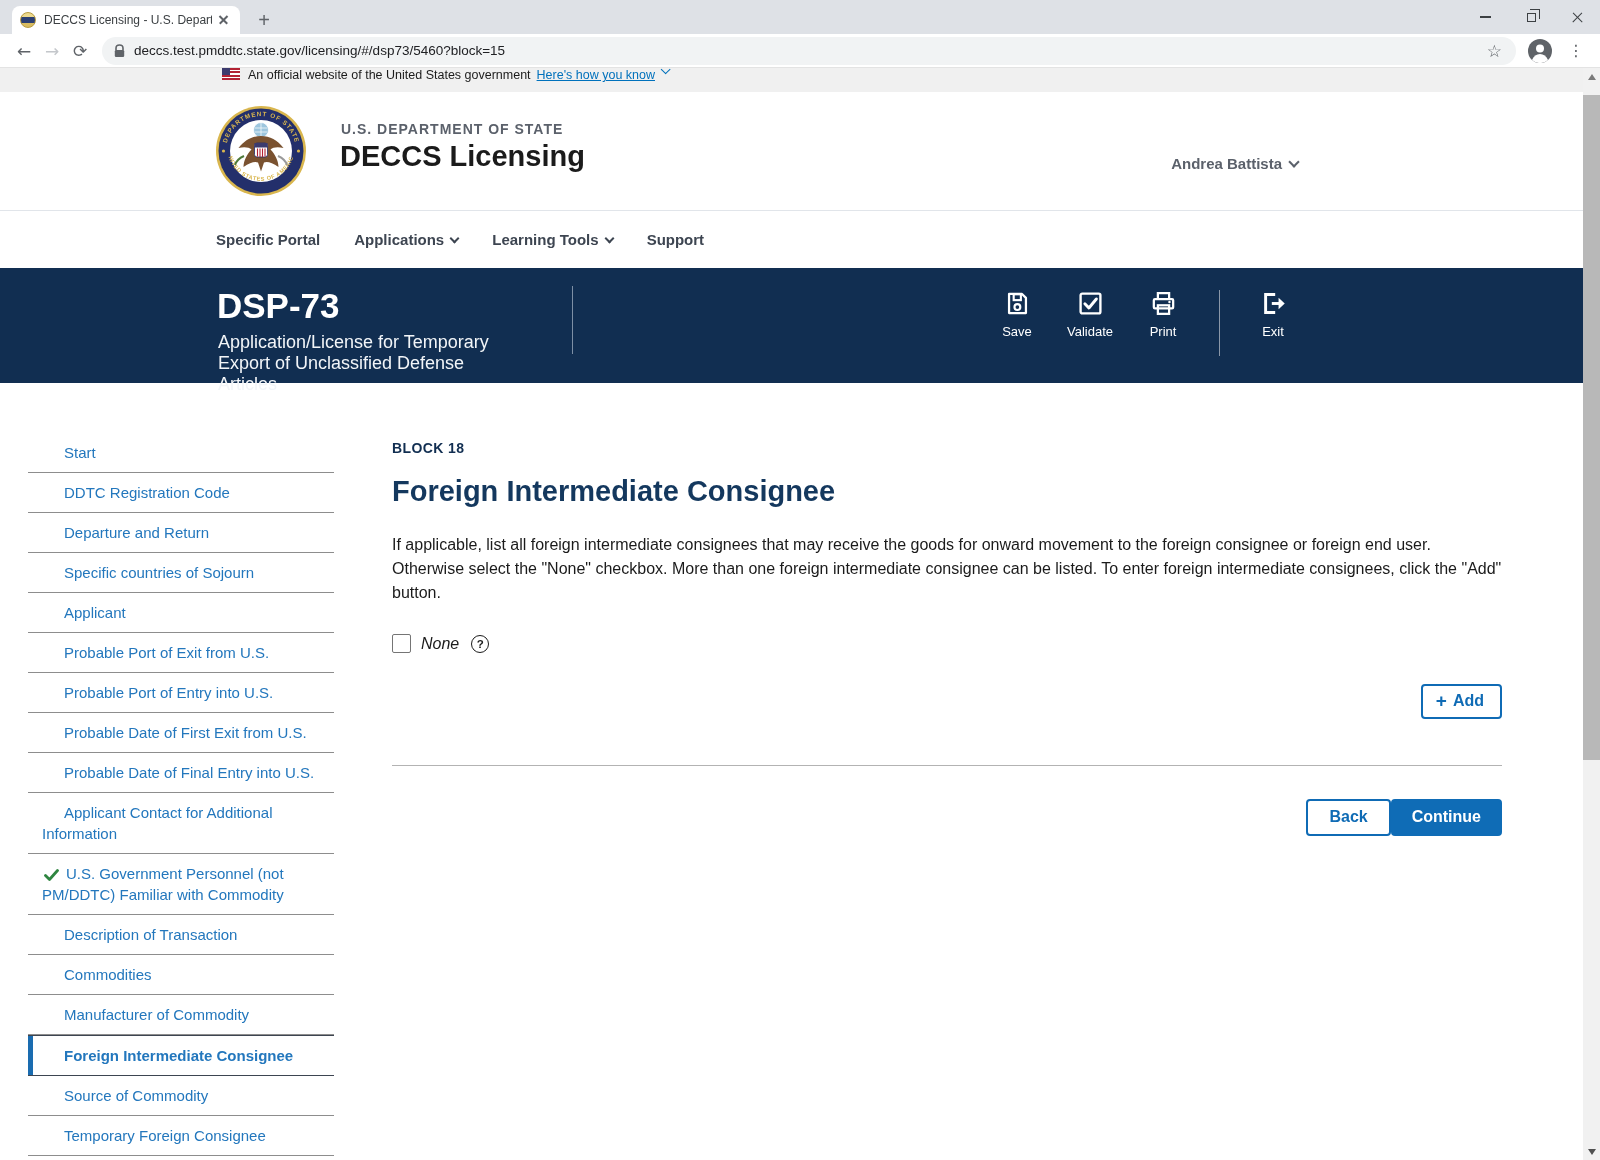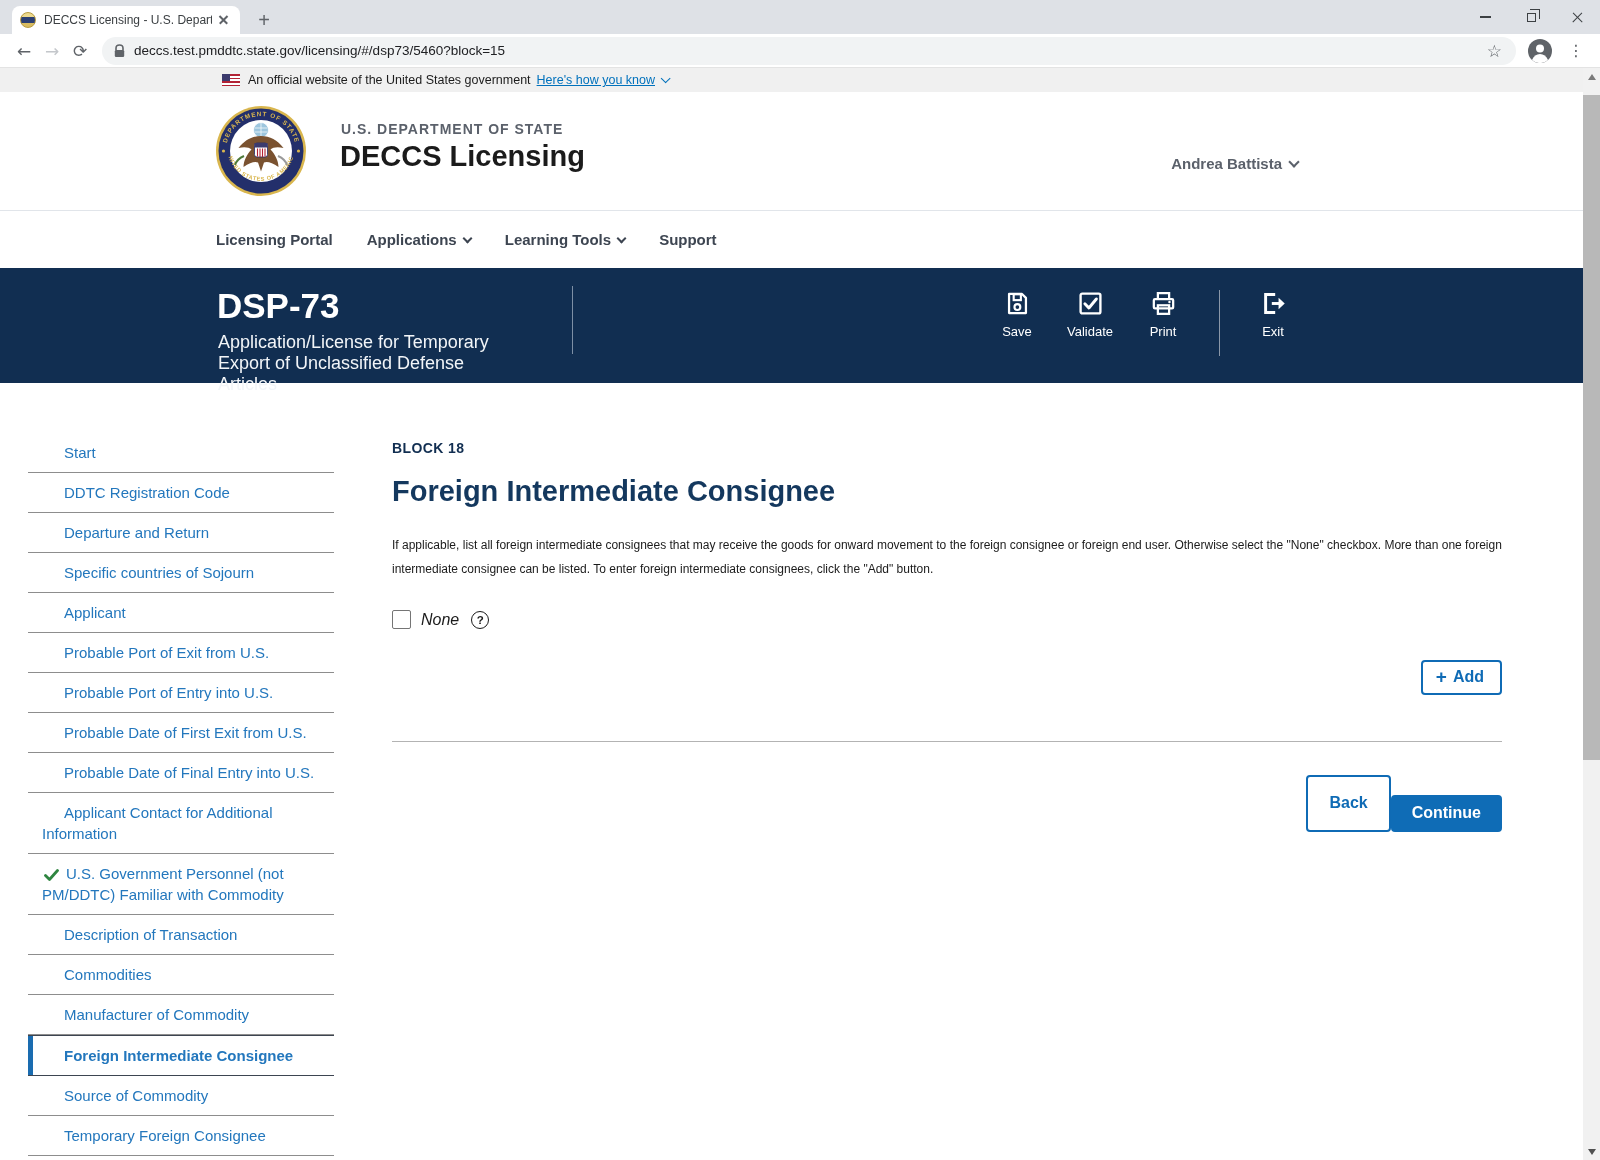--- a/index.html
+++ b/index.html
@@ -31,21 +31,21 @@
   .omnibox { flex:1; height:28px; margin-left:8px; background:#f1f3f4; border-radius:14px; display:flex; align-items:center; padding:0 12px; }
   .lock { flex:0 0 11px; margin-right:9px; }
   .url { font-size:13.5px; color:#202124; white-space:nowrap; overflow:hidden; flex:1; }
   .star { font-size:17px; color:#5f6368; cursor:pointer; padding:0 2px; font-family:"DejaVu Sans",sans-serif; }
   .profile { width:24px; height:24px; margin:0 10px 0 12px; cursor:pointer; }
   .kebab { font-size:16px; color:#5f6368; cursor:pointer; padding:0 6px; font-family:"DejaVu Sans",sans-serif; }
 
   
   .page { position:absolute; left:0; top:68px; width:1583px; height:1092px; background:#fff; overflow:hidden; }
 
-  .gov-banner { height:24px; background:#f0f0f0; display:flex; align-items:center; padding-left:222px; font-size:12.5px; color:#1b1b1b; }
+  .gov-banner { height:24px; background:#f0f0f0; display:flex; align-items:flex-start; padding-left:222px; font-size:12.5px; color:#1b1b1b; }
   .flag { width:18px; height:12px; background:repeating-linear-gradient(#b22234 0 1.75px, #fff 1.75px 3.5px); position:relative; margin-right:8px; flex:0 0 18px; }
   .flag::before { content:""; position:absolute; left:0; top:0; width:8px; height:6.5px; background:#3c3b6e; }
   .gov-link { color:#0071bc; text-decoration:underline; margin-left:6px; cursor:pointer; }
   .gov-caret { display:inline-block; width:7px; height:7px; border-right:1.6px solid #0071bc; border-bottom:1.6px solid #0071bc; transform:rotate(45deg) translateY(-3px); margin-left:5px; }
 
   .site-header { position:relative; height:118px; background:#fff; }
   .seal { position:absolute; left:215px; top:13px; }
   .agency { position:absolute; left:341px; top:29px; font-size:14px; font-weight:bold; letter-spacing:1px; color:#5b616b; }
   .app-title { position:absolute; left:340px; top:48px; font-size:29px; font-weight:bold; color:#1b1b1b; }
   .user-menu { position:absolute; right:285px; top:63px; font-size:15px; font-weight:bold; color:#5b616b; cursor:pointer; display:flex; align-items:center; }
@@ -71,34 +71,34 @@
   .sidebar li { position:relative; font-size:15px; line-height:21px; color:#2377bd; padding:9px 4px 9px 14px; text-indent:22px; border-bottom:1px solid #8d8d8d; cursor:pointer; }
   .sidebar li.completed { text-indent:2px; }
   .sidebar li.completed .check { margin-right:7px; vertical-align:-2px; }
   .sidebar li.active { font-weight:bold; border-top:1px solid #3d4551; border-bottom:1px solid #3d4551; }
   .sidebar li.active::before { content:""; position:absolute; left:0; top:0; bottom:0; width:5px; background:#1a6cb0; }
   .sidebar li:first-child { border-top:none; }
 
   .main-col { margin:57px 81px 0 58px; width:1110px; }
   .block-label { font-size:14px; font-weight:bold; letter-spacing:.4px; color:#112e51; }
   .page-title { font-size:29px; font-weight:bold; color:#14385e; margin-top:19px; }
-  .desc { font-size:12px; line-height:24px; color:#1b1b1b; margin-top:25px; }
+  .desc { font-size:16px; line-height:24px; color:#1b1b1b; margin-top:25px; }
   .none-row { margin-top:29px; display:flex; align-items:center; }
   .checkbox { width:19px; height:19px; border:1px solid #757575; border-radius:2px; background:#fff; cursor:pointer; flex:0 0 19px; }
   .none-label { font-size:16px; margin-left:10px;font-style:italic; }
   .help { width:18px; height:18px; border:1.6px solid #1b1b1b; border-radius:50%; display:flex; align-items:center; justify-content:center; font-size:11.5px; font-weight:bold; margin-left:12px; cursor:pointer; }
   .add-row { display:flex; justify-content:flex-end; margin-top:31px; }
   .btn { border-radius:4px; font-size:16px; font-weight:bold; cursor:pointer; font-family:inherit; }
   .btn-outline { background:#fff; border:2px solid #0f6bb5; color:#0f6bb5; }
   .btn-add { padding:6px 16px 7px 13px; display:flex; align-items:center; gap:6px; }
   .plus { font-size:19px; font-weight:bold; line-height:14px; }
   .rule { border:none; border-top:1px solid #b3b3b3; margin-top:46px; }
   .footer-row { display:flex; justify-content:flex-end; margin-top:33px; }
   .btn-back { padding:7px 21px 8px; }
-  .btn-continue { background:#0f6cb6; border:2px solid #0f6cb6; color:#fff; padding:7px 19px 8px;margin-top:20px; }
+  .btn-continue { background:#0f6cb6; border:2px solid #0f6cb6; color:#fff; padding:7px 19px 8px; }
 
   
   .scrollbar { position:absolute; right:0; top:68px; width:17px; height:1092px; background:#f1f1f1; }
   .sb-btn { position:absolute; left:0; width:17px; height:17px; display:flex; align-items:center; justify-content:center; }
   .sb-up { top:0; } .sb-down { bottom:0; }
   .tri-up { width:0; height:0; border-left:4.5px solid transparent; border-right:4.5px solid transparent; border-bottom:6px solid #7a7a7a; }
   .tri-down { width:0; height:0; border-left:4.5px solid transparent; border-right:4.5px solid transparent; border-top:6px solid #505050; }
   .sb-thumb { position:absolute; left:0; top:27px; width:17px; height:665px; background:#b8b8b8; }
 </style>
 </head>
@@ -180,21 +180,21 @@
       <div class="agency">U.S. DEPARTMENT OF STATE</div>
       <div class="app-title">DECCS Licensing</div>
       <div class="user-menu">
         <span>Andrea Battista</span>
         <span class="chev"></span>
       </div>
     </header>
 
     <nav class="main-nav">
       <div class="item">
-          <span>Licensing Portal</span>
+          <span>Specific Portal</span>
         </div>
       <div class="item">
           <span>Applications</span>
           <span class="chev-sm"></span>
         </div>
       <div class="item">
           <span>Learning Tools</span>
           <span class="chev-sm"></span>
         </div>
       <div class="item">

